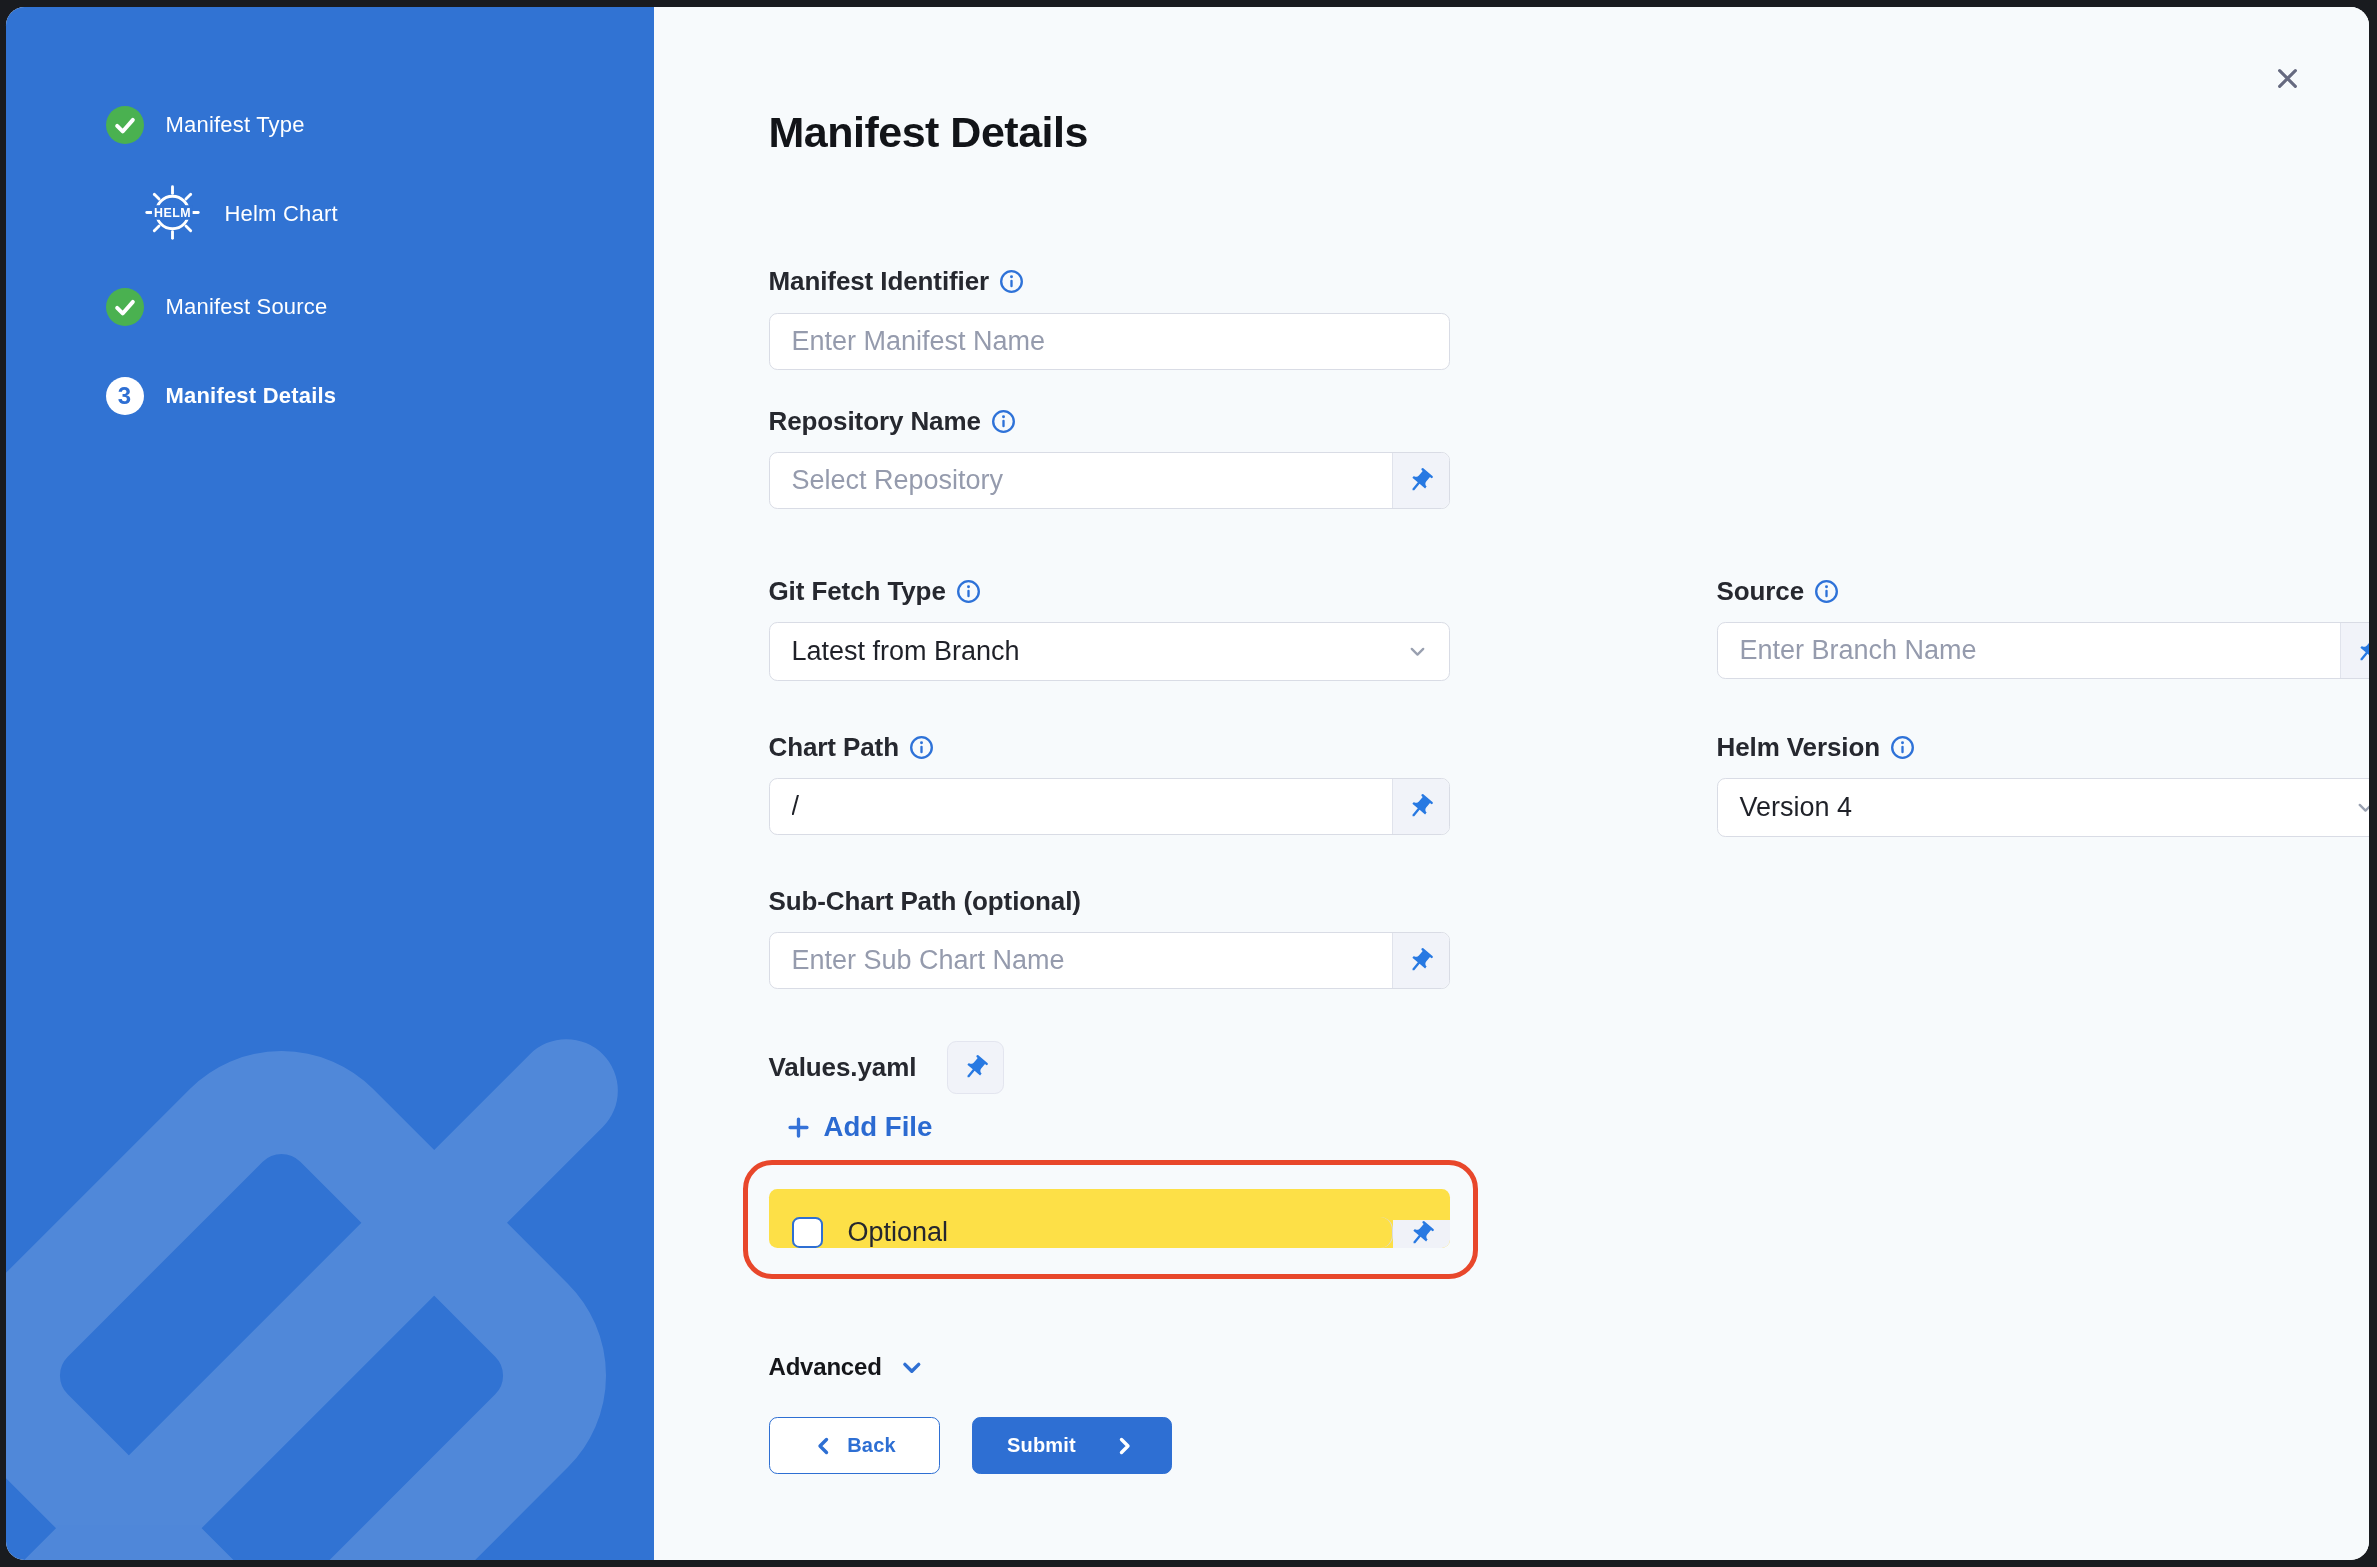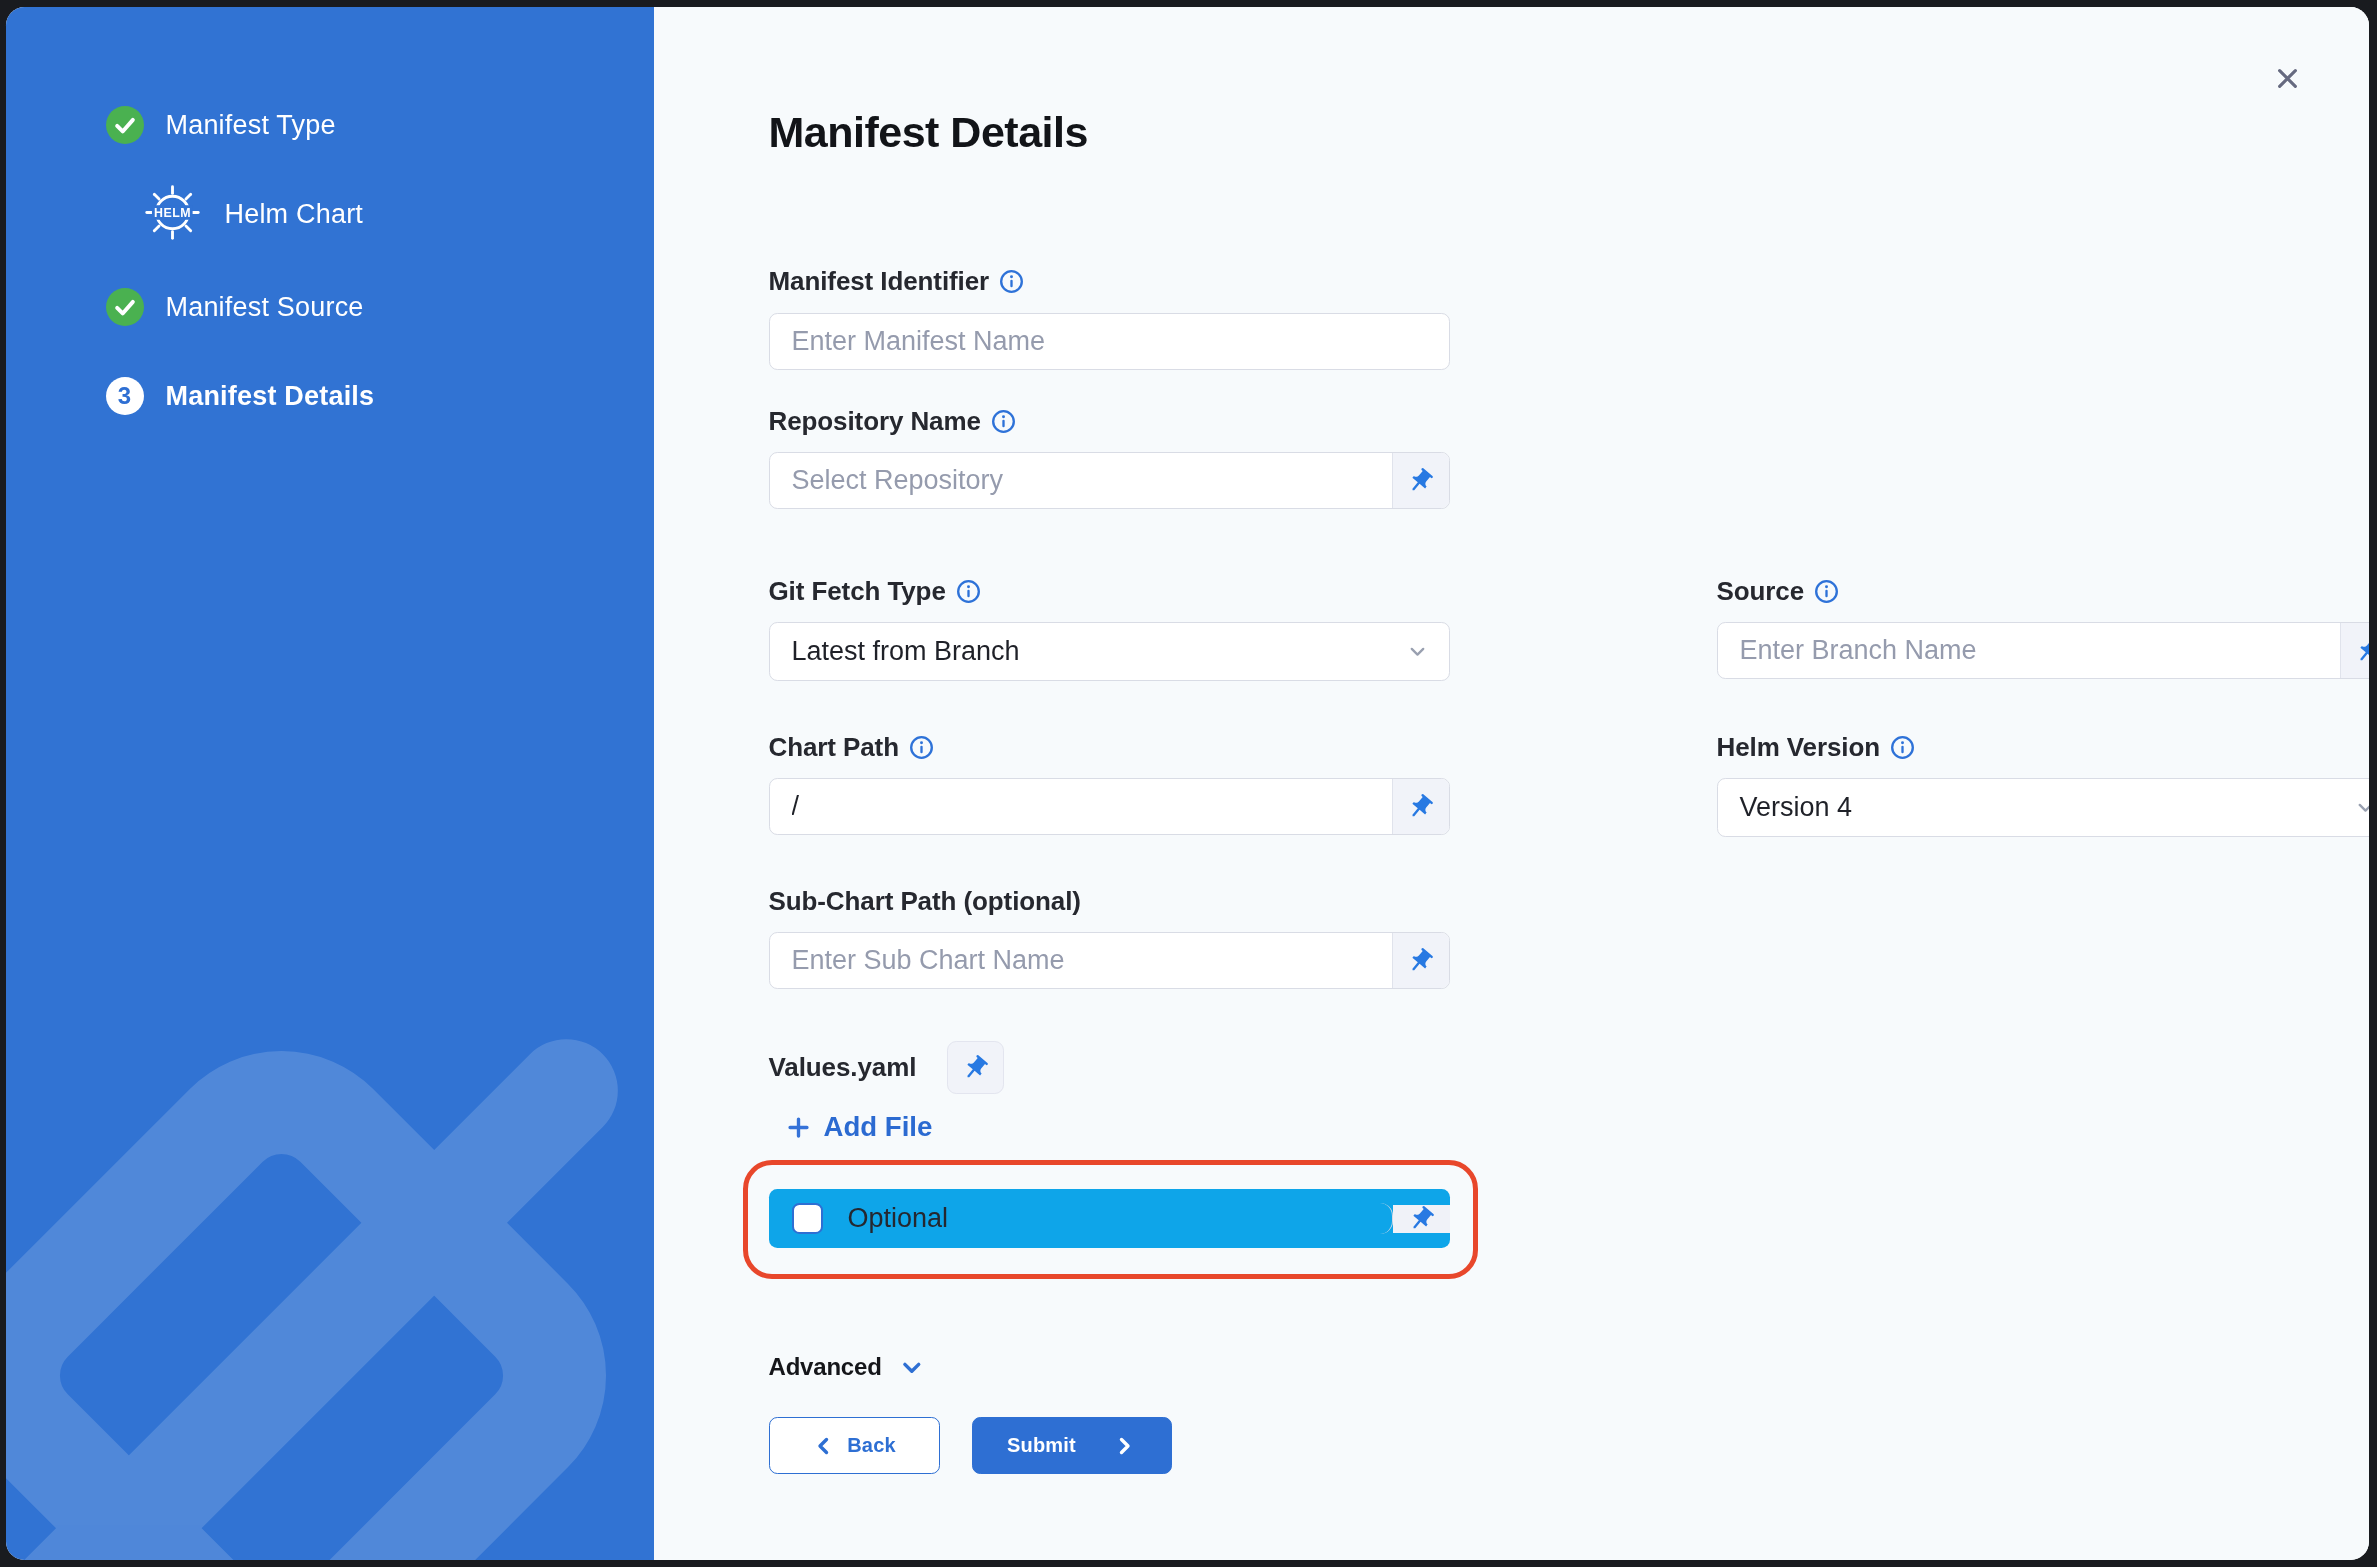--- a/index.html
+++ b/index.html
@@ -14,21 +14,21 @@
     border-radius:18.4px; overflow:hidden; display:flex;
     background:#f7fafc;
   }
   
   .sidebar {
     width:648px; flex:0 0 648px; position:relative;
     background:#3173d3; overflow:hidden;
   }
   .watermark { position:absolute; left:-138px; top:955px; pointer-events:none; }
   .step { position:absolute; left:100px; display:flex; align-items:center; gap:22px; cursor:pointer; }
-  .step-label { color:#ffffff; font-size:27px; letter-spacing:0.2px; white-space:nowrap; }
+  .step-label { color:#ffffff; font-size:22px; letter-spacing:0.2px; white-space:nowrap; }
   .step-label.bold { font-weight:700; }
   .badge {
     width:38px; height:38px; border-radius:50%; flex:0 0 38px;
     display:flex; align-items:center; justify-content:center;
   }
   .badge.num { background:#ffffff; color:#2e6fd3; font-size:24px; font-weight:700; }
   .substep { left:136px; }
   
   .content { position:relative; flex:1; background:#f7fafc; }
   .title {
@@ -75,22 +75,22 @@
     position:absolute; display:flex; align-items:center; gap:12px;
     background:none; border:none; cursor:pointer;
     font-family:inherit; font-size:27.6px; font-weight:700; color:#2b6ad1;
   }
   .annotation {
     position:absolute; left:89px; top:1153px; width:735px; height:119px;
     border:5.5px solid #e8472b; border-radius:29px; pointer-events:none;
   }
   .optrow {
     position:absolute; left:115px; top:1182px; width:681px; height:59px;
-    background:#0ea5e9; border-radius:8.3px;
-    display:flex; align-items:center; overflow:hidden;
+    background:#fde047; border-radius:8.3px;
+    display:flex; align-items:flex-end; overflow:hidden;
   }
   .optmain { flex:1; display:flex; align-items:center; gap:25px; padding-left:23px;
     border-right:1.4px solid #d8dbe6; border-radius:0 13px 13px 0; }
   .optrow .pinslot { background:#f0f2f8; border-left:none; }
   .cbx {
     appearance:none; -webkit-appearance:none;
     width:31px; height:31px; background:#ffffff;
     border:2.3px solid #2e6fd3; border-radius:7.3px; cursor:pointer; flex:0 0 31px;
   }
   .optlabel { font-size:27px; color:#25272f; }

